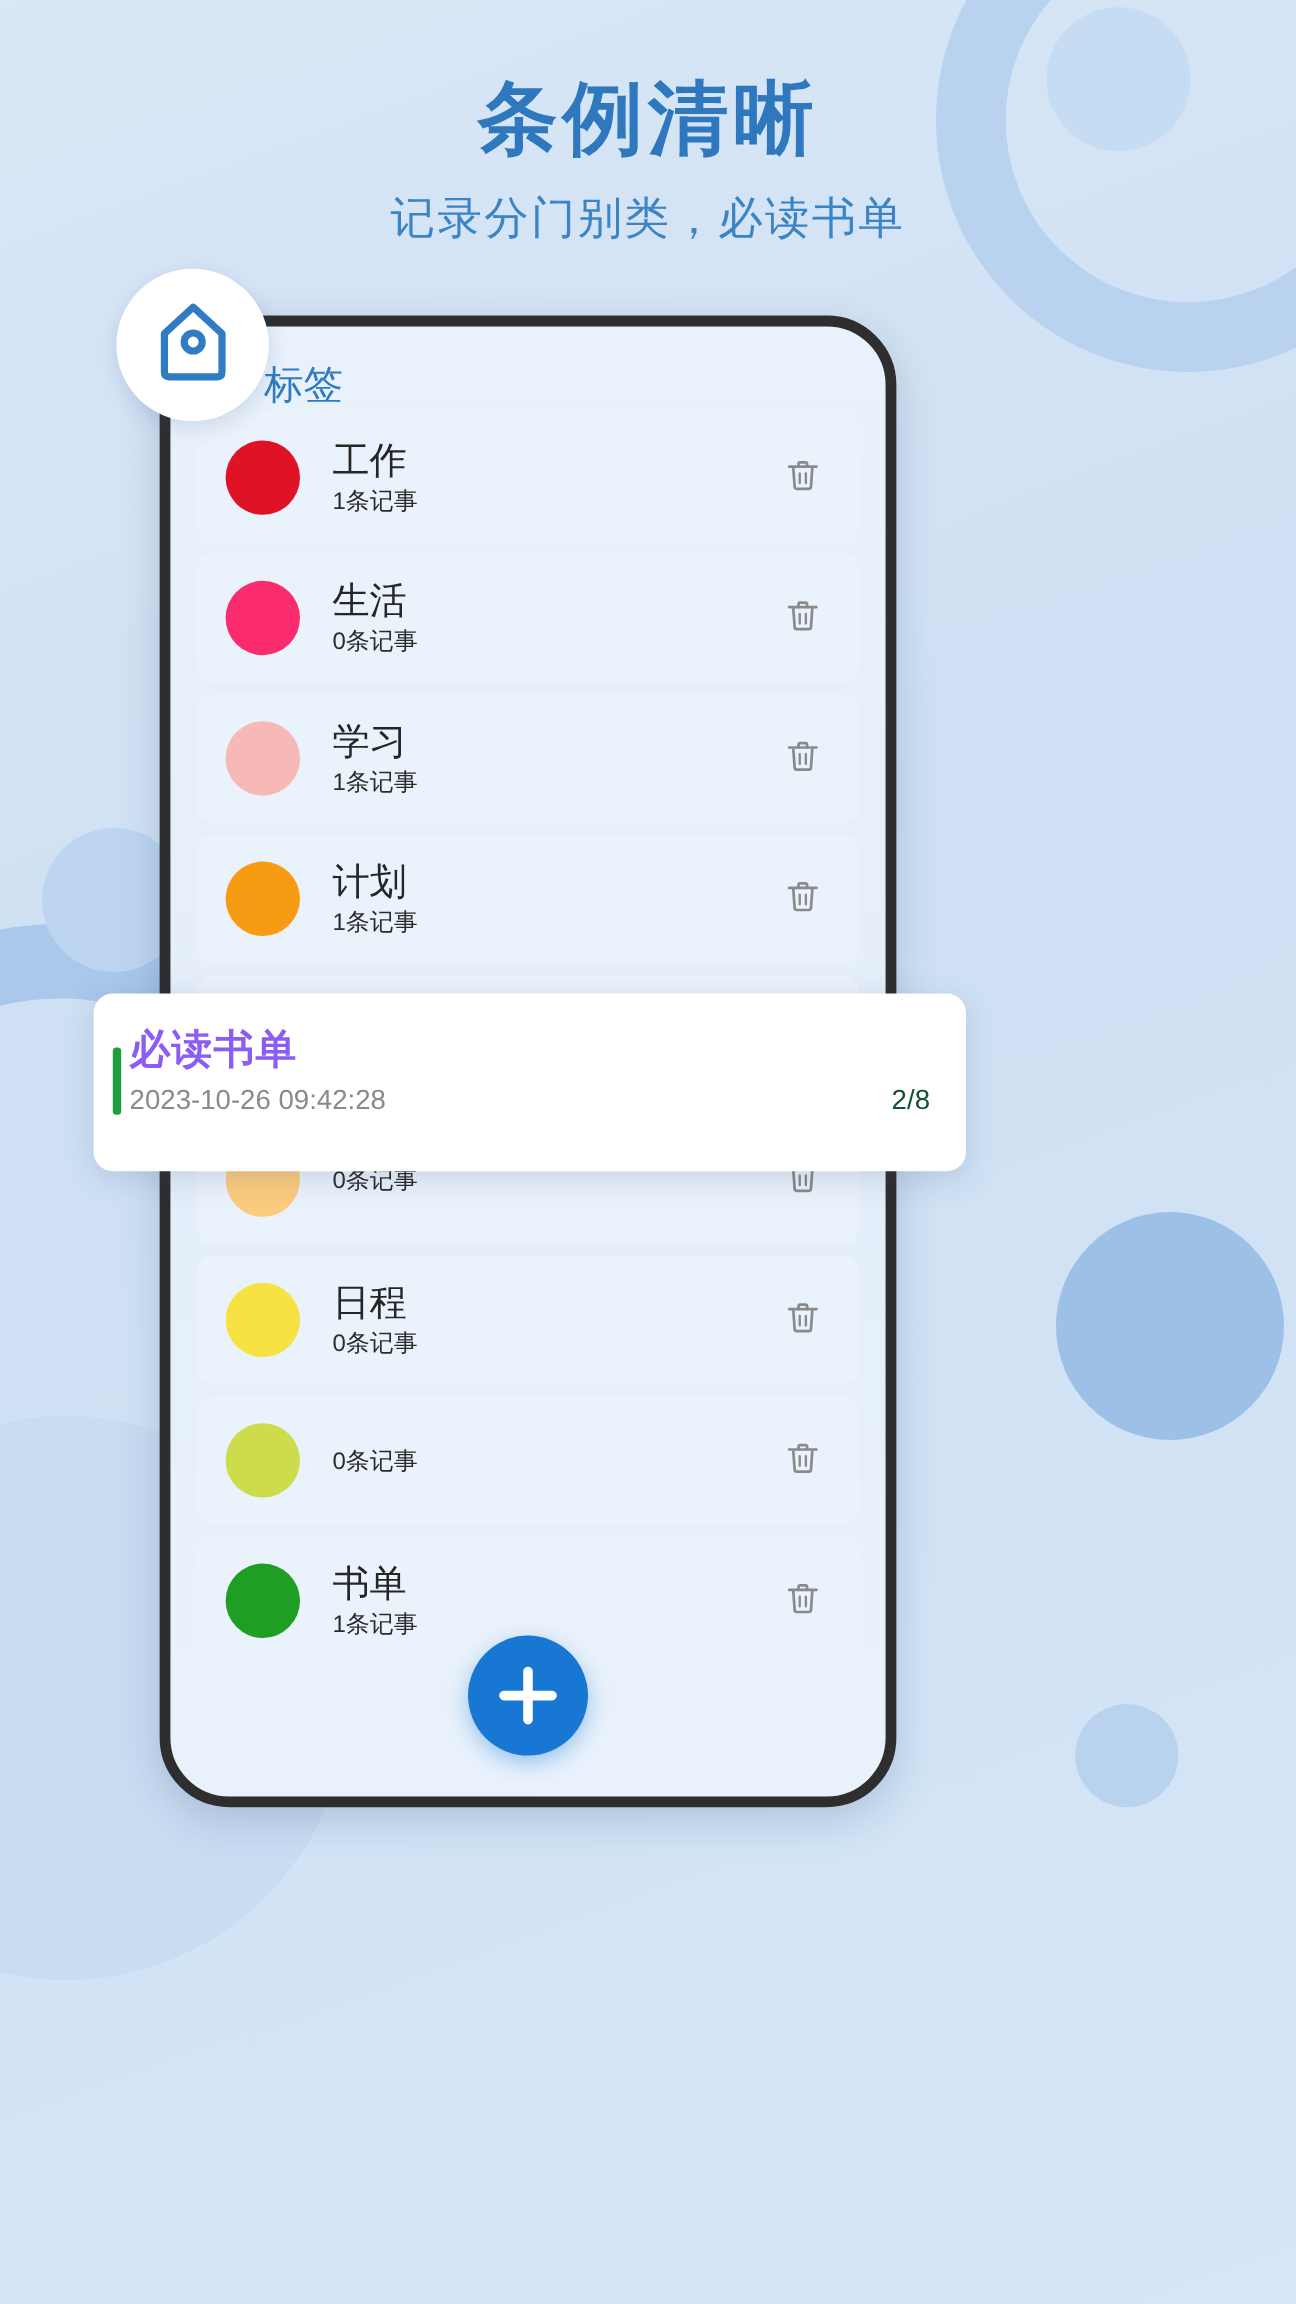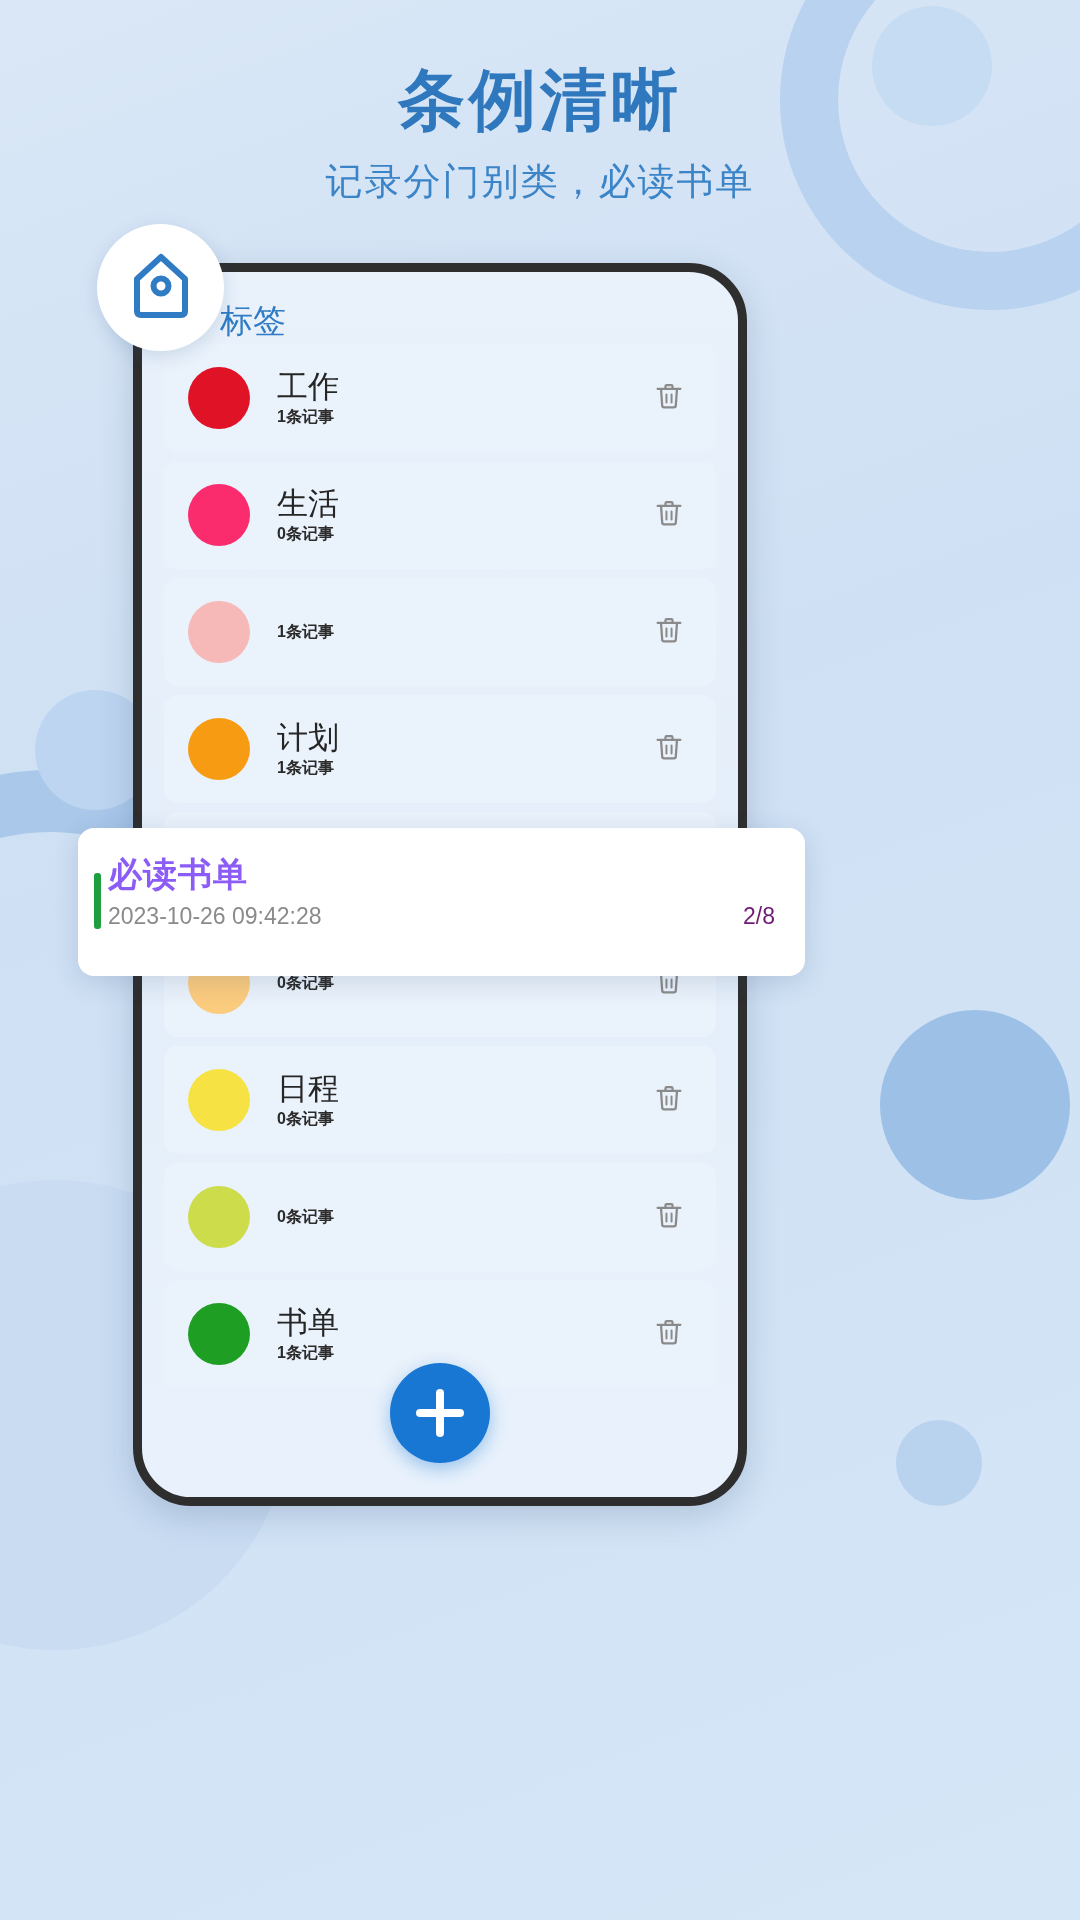--- a/index.html
+++ b/index.html
@@ -77,21 +77,21 @@
     height: 108px;
     display: flex; align-items: center;
     padding: 0 24px;
   }
   .tag-dot {
     width: 62px; height: 62px; border-radius: 50%;
     flex: 0 0 62px;
   }
   .tag-text { flex: 1; margin-left: 27px; }
   .tag-name { font-size: 31px; color: #262626; line-height: 1.25; }
-  .tag-count { font-size: 16px; color: #2b2b2b; margin-top: 0; font-weight: bold; }
+  .tag-count { font-size: 20px; color: #2b2b2b; margin-top: 0; }
   .trash-btn {
     width: 46px; height: 46px; flex: 0 0 46px;
     display: flex; align-items: center; justify-content: center;
   }
   .trash-btn svg { width: 34px; height: 34px; }
 
   
   .fab-wrap {
     position: absolute; bottom: 34px; left: 0; right: 0;
     display: flex; justify-content: center;
@@ -133,21 +133,21 @@
   }
   .toast-title {
     font-size: 34px; font-weight: bold; color: #8b5cf6;
     letter-spacing: 1px;
   }
   .toast-meta {
     margin-top: 5px;
     display: flex; justify-content: space-between; align-items: baseline;
   }
   .toast-time { font-size: 23px; color: #8a8a8a; }
-  .toast-index { font-size: 23px; color: #701a75; }
+  .toast-index { font-size: 23px; color: #14532d; }
 </style>
 </head>
 <body>
 
 <div class="bg-layer">
   <div class="deco deco-ring-tr"></div>
   <div class="deco deco-circ-tr-small"></div>
   <div class="deco deco-ring-left"></div>
   <div class="deco deco-circ-bl"></div>
   <div class="deco deco-circ-mid"></div>
@@ -193,20 +193,21 @@
               <path d="M4 7h16" stroke="#8a8a8a" stroke-width="1.6" stroke-linecap="round"></path>
               <path d="M9.5 7V5.3c0-.5.4-.9.9-.9h3.2c.5 0 .9.4.9.9V7" stroke="#8a8a8a" stroke-width="1.6" stroke-linecap="round"></path>
               <path d="M6.4 7.6l.8 11.2c.05.7.6 1.2 1.3 1.2h7c.7 0 1.25-.5 1.3-1.2l.8-11.2" stroke="#8a8a8a" stroke-width="1.6" stroke-linejoin="round"></path>
               <path d="M10.2 11v5.6M13.8 11v5.6" stroke="#8a8a8a" stroke-width="1.4" stroke-linecap="round"></path>
             </svg></span>
         </div>
       </div>
       <div class="tag-row">
         <div class="tag-dot" style="background: rgb(247, 184, 184);"></div>
         <div class="tag-text">
+          <div class="tag-name">学习</div>
           <div class="tag-count">1条记事</div>
         </div>
         <div class="trash-btn">
           <span><svg viewBox="0 0 24 24" fill="none" xmlns="http://www.w3.org/2000/svg">
               <path d="M4 7h16" stroke="#8a8a8a" stroke-width="1.6" stroke-linecap="round"></path>
               <path d="M9.5 7V5.3c0-.5.4-.9.9-.9h3.2c.5 0 .9.4.9.9V7" stroke="#8a8a8a" stroke-width="1.6" stroke-linecap="round"></path>
               <path d="M6.4 7.6l.8 11.2c.05.7.6 1.2 1.3 1.2h7c.7 0 1.25-.5 1.3-1.2l.8-11.2" stroke="#8a8a8a" stroke-width="1.6" stroke-linejoin="round"></path>
               <path d="M10.2 11v5.6M13.8 11v5.6" stroke="#8a8a8a" stroke-width="1.4" stroke-linecap="round"></path>
             </svg></span>
         </div>

